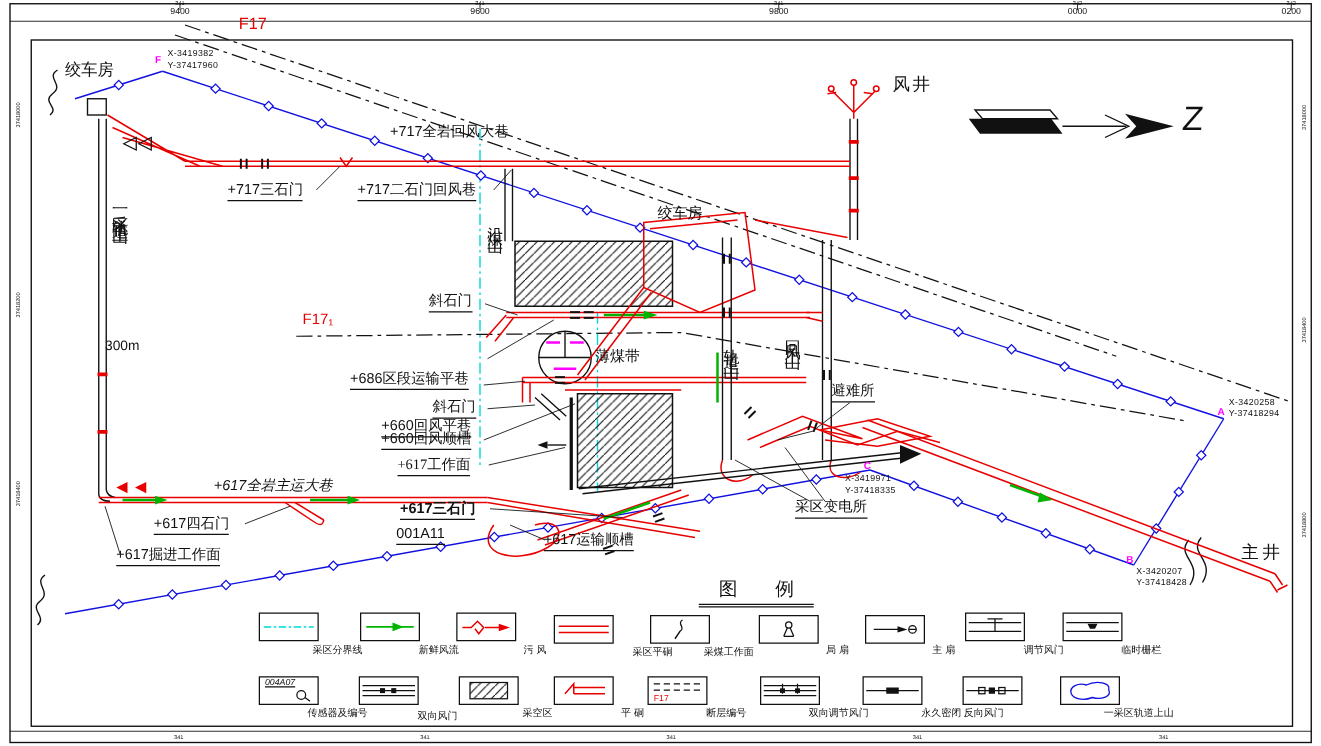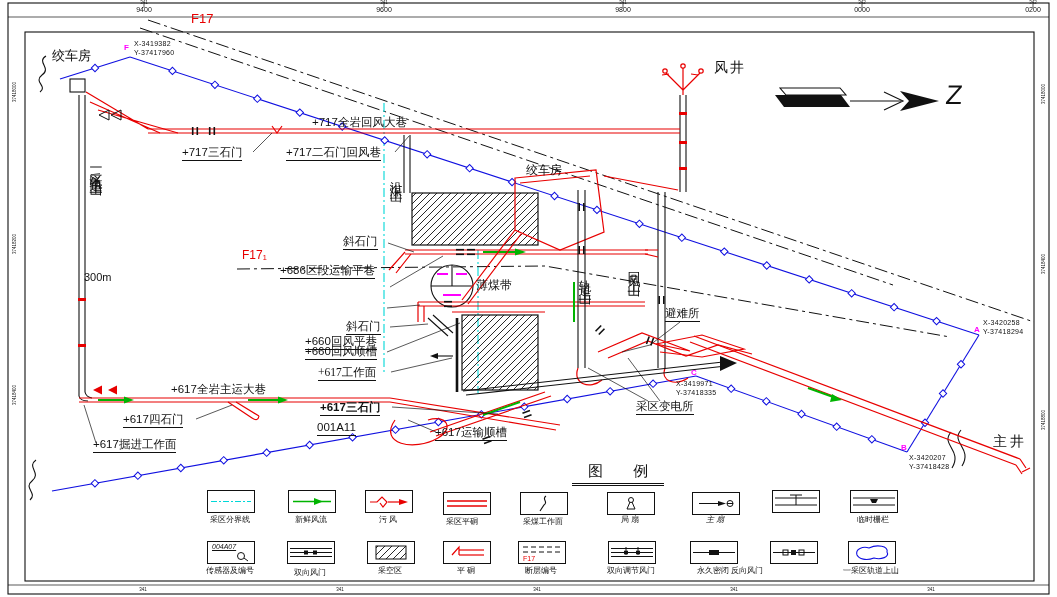--- a/index.html
+++ b/index.html
@@ -19,21 +19,21 @@
   .red{color:#e80000;}
   .mag{color:#ff00ff;font-weight:bold;}
   .coord{font-size:7px;letter-spacing:0.3px;}
   .vtext{writing-mode:vertical-lr;text-orientation:upright;}
   .tick{position:absolute;font-size:7px;transform:translateX(-50%);}
   .tickp{position:absolute;font-size:4.5px;transform:translateX(-50%);}
   .side{position:absolute;font-size:4.5px;transform:rotate(-90deg);transform-origin:left top;}
   .legend-title{position:absolute;font-size:15px;word-spacing:26px;border-bottom:3px double #111;
                 padding:0 16px 2px 16px;}
   .lg-box{position:absolute;width:46px;height:21px;border:1.2px solid #111;background:#fff;box-sizing:content-box;}
-  .lg-lbl{position:absolute;font-size:8px;white-space:nowrap;transform:translateX(-50%);}
+  .lg-lbl{position:absolute;font-size:8px;white-space:nowrap;transform:translateX(-50%);margin-left:40px;}
   .sens-code{position:absolute;left:4px;top:1px;font-size:7px;text-decoration:underline;font-style:italic;}
   .z-letter{position:absolute;font-size:27px;font-weight:400;transform:skewX(-6deg);}
 </style>
 </head>
 <body>
 
 <div class="stage">
 
 <svg class="main" width="1057" height="597" viewBox="0 0 1057 597">
   <defs>
@@ -294,36 +294,36 @@
 <div class="lbl red" style="left:191px;top:12px;font-size:13px;">F17</div>
 <div class="lbl red" style="left:242px;top:249px;font-size:12px;">F17₁</div>
 <div class="lbl" style="left:714px;top:60px;font-size:14px;letter-spacing:2px;">风井</div>
 <div class="lbl" style="left:52px;top:49px;font-size:13px;">绞车房</div>
 <div class="lbl" style="left:526px;top:164px;font-size:12px;">绞车房</div>
 
 <div class="lbl mag" style="left:124px;top:44px;font-size:8px;">F</div>
 <div class="lbl coord" style="left:134px;top:40px;">X-3419382</div>
 <div class="lbl coord" style="left:134px;top:49px;">Y-37417960</div>
 
-<div class="lbl" style="left:312px;top:116px;">+717全岩回风大巷</div>
+<div class="lbl" style="left:312px;top:100px;">+717全岩回风大巷</div>
 <div class="lbl u" style="left:182px;top:146px;">+717三石门</div>
 <div class="lbl u" style="left:286px;top:146px;">+717二石门回风巷</div>
 
 <div class="lbl vtext" style="left:88px;top:160px;font-size:13px;letter-spacing:2px;">一采区轨道上山</div>
 <div class="lbl" style="left:84px;top:271px;font-size:11px;">300m</div>
 <div class="lbl vtext" style="left:389px;top:171px;font-size:12.5px;letter-spacing:3px;">沿煤上山</div>
 
 <div class="lbl u" style="left:343px;top:235px;">斜石门</div>
-<div class="lbl u" style="left:280px;top:264px;">+686区段运输平巷</div>
+<div class="lbl u" style="left:280px;top:297px;">+686区段运输平巷</div>
 <div class="lbl" style="left:476px;top:279px;font-size:12px;">薄煤带</div>
 <div class="lbl u" style="left:305px;top:301px;margin-top:34px;">+660回风平巷</div>
 <div class="lbl u" style="left:346px;top:320px;">斜石门</div>
 <div class="lbl u" style="left:305px;top:345px;text-align:right;">+660回风顺槽</div>
 <div class="lbl u" style="left:318px;top:366px;font-family:Liberation Serif, serif;">+617工作面</div>
-<div class="lbl" style="left:171px;top:383px;">+617全岩主运大巷</div>
+<div class="lbl" style="left:171px;top:383px;font-style:italic;">+617全岩主运大巷</div>
 <div class="lbl u" style="left:320px;top:401px;font-weight:bold;">+617三石门</div>
 <div class="lbl u" style="left:317px;top:421px;">001A11</div>
 <div class="lbl u" style="left:123px;top:413px;">+617四石门</div>
 <div class="lbl u" style="left:93px;top:438px;">+617掘进工作面</div>
 <div class="lbl u" style="left:435px;top:426px;">+617运输顺槽</div>
 
 <div class="lbl vtext" style="left:577px;top:269px;font-size:13px;letter-spacing:4px;">轨道上山</div>
 <div class="lbl vtext" style="left:626px;top:261px;font-size:13px;letter-spacing:4px;">回风上山</div>
 <div class="lbl u" style="left:665px;top:307px;">避难所</div>
 <div class="lbl u" style="left:636px;top:400px;">采区变电所</div>
@@ -358,21 +358,21 @@
 <div class="tickp" style="left:734px;top:587px;">341</div>
 <div class="tickp" style="left:931px;top:587px;">341</div>
 
 <div class="side" style="left:12px;top:102px;">37418000</div>
 <div class="side" style="left:12px;top:254px;">37418200</div>
 <div class="side" style="left:12px;top:405px;">37418400</div>
 <div class="side" style="left:1041px;top:104px;">37418000</div>
 <div class="side" style="left:1041px;top:274px;">37418400</div>
 <div class="side" style="left:1041px;top:430px;">37418800</div>
 
-<div class="legend-title" style="left:572px;top:462px;text-align:center;">图 例</div>
+<div class="legend-title" style="left:559px;top:462px;text-align:center;">图 例</div>
 
 <div class="lg-box" style="left:207px;top:490px;">
   <svg width="46" height="21">
         <line x1="3" y1="10.5" x2="43" y2="10.5" stroke="#00d8d8" stroke-width="1.2" stroke-dasharray="6 2 2 2"></line>
       </svg></div>
 <div class="lg-lbl" style="left:230px;top:514px;">采区分界线</div>
 
 <div class="lg-box" style="left:288px;top:490px;">
   <svg width="46" height="21">
         <line x1="4" y1="10.5" x2="42" y2="10.5" stroke="#00b400" stroke-width="1.4"></line>
@@ -386,21 +386,21 @@
         <line x1="22" y1="11" x2="36" y2="11" stroke="#e80000" stroke-width="1.2"></line>
         <polygon points="33,8 42,11 33,14" fill="#e80000"></polygon>
       </svg></div>
 <div class="lg-lbl" style="left:388px;top:514px;">污  风</div>
 
 <div class="lg-box" style="left:443px;top:492px;">
   <svg width="46" height="21">
         <line x1="3" y1="8" x2="43" y2="8" stroke="#e80000" stroke-width="1.3"></line>
         <line x1="3" y1="13" x2="43" y2="13" stroke="#e80000" stroke-width="1.3"></line>
       </svg></div>
-<div class="lg-lbl" style="left:462px;top:516px;">采区平硐</div>
+<div class="lg-lbl" style="left:482px;top:516px;">采区平硐</div>
 
 <div class="lg-box" style="left:520px;top:492px;">
   <svg width="46" height="21">
         <path d="M25,3 c-5,3 3,6 -2,9 l-4,6" stroke="#111" fill="none" stroke-width="1.1"></path>
       </svg></div>
 <div class="lg-lbl" style="left:543px;top:516px;">采煤工作面</div>
 
 <div class="lg-box" style="left:607px;top:492px;">
   <svg width="46" height="21">
         <circle cx="23" cy="7" r="2.5" stroke="#111" fill="none"></circle>
@@ -408,30 +408,30 @@
       </svg></div>
 <div class="lg-lbl" style="left:630px;top:514px;">局  扇</div>
 
 <div class="lg-box" style="left:692px;top:492px;">
   <svg width="46" height="21">
         <line x1="6" y1="10.5" x2="27" y2="10.5" stroke="#111"></line>
         <polygon points="25,8 33,10.5 25,13" fill="#111"></polygon>
         <circle cx="37" cy="10.5" r="3" stroke="#111" fill="none"></circle>
         <line x1="34" y1="10.5" x2="40" y2="10.5" stroke="#111"></line>
       </svg></div>
-<div class="lg-lbl" style="left:715px;top:514px;font-style:italic;">主  扇</div>
+<div class="lg-lbl" style="left:715px;top:514px;">主  扇</div>
 
 <div class="lg-box" style="left:772px;top:490px;">
   <svg width="46" height="21">
         <line x1="2" y1="7" x2="44" y2="7" stroke="#111"></line>
         <line x1="2" y1="14" x2="44" y2="14" stroke="#111"></line>
         <line x1="17" y1="4" x2="29" y2="4" stroke="#111"></line>
         <line x1="23" y1="4" x2="23" y2="14" stroke="#111"></line>
       </svg></div>
-<div class="lg-lbl" style="left:795px;top:540px;">调节风门</div>
+<div class="lg-lbl" style="left:795px;top:514px;">调节风门</div>
 
 <div class="lg-box" style="left:850px;top:490px;">
   <svg width="46" height="21">
         <line x1="2" y1="7" x2="44" y2="7" stroke="#111"></line>
         <line x1="2" y1="14" x2="44" y2="14" stroke="#111"></line>
         <polygon points="19,8 27,8 25,12 21,12" fill="#111"></polygon>
       </svg></div>
 <div class="lg-lbl" style="left:873px;top:514px;">临时栅栏</div>
 
 <div class="lg-box" style="left:207px;top:541px;">

